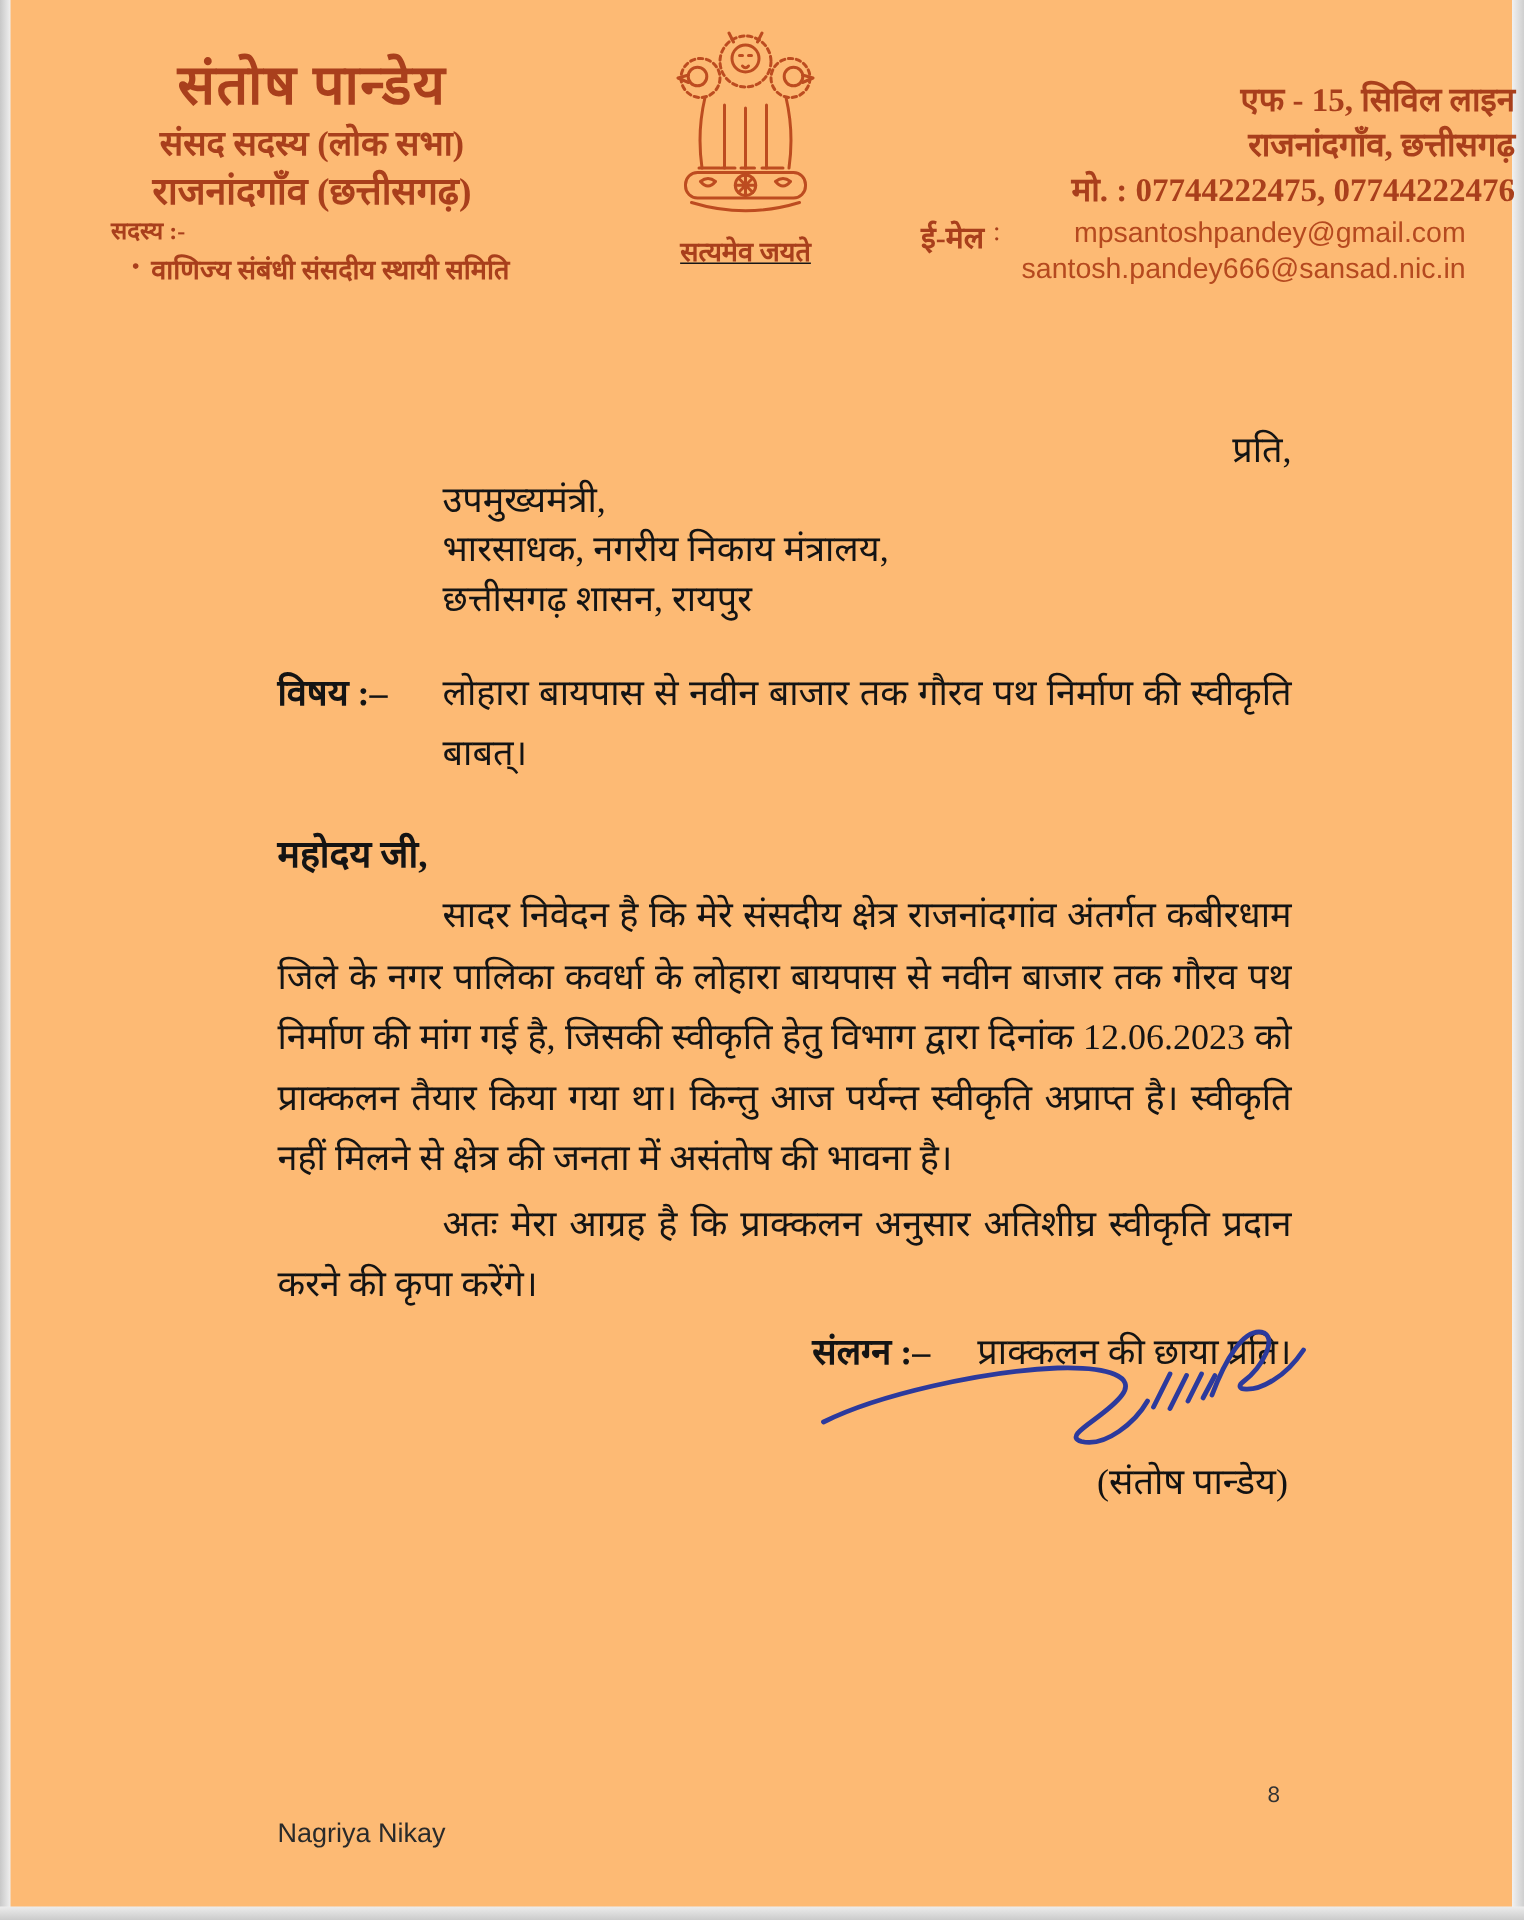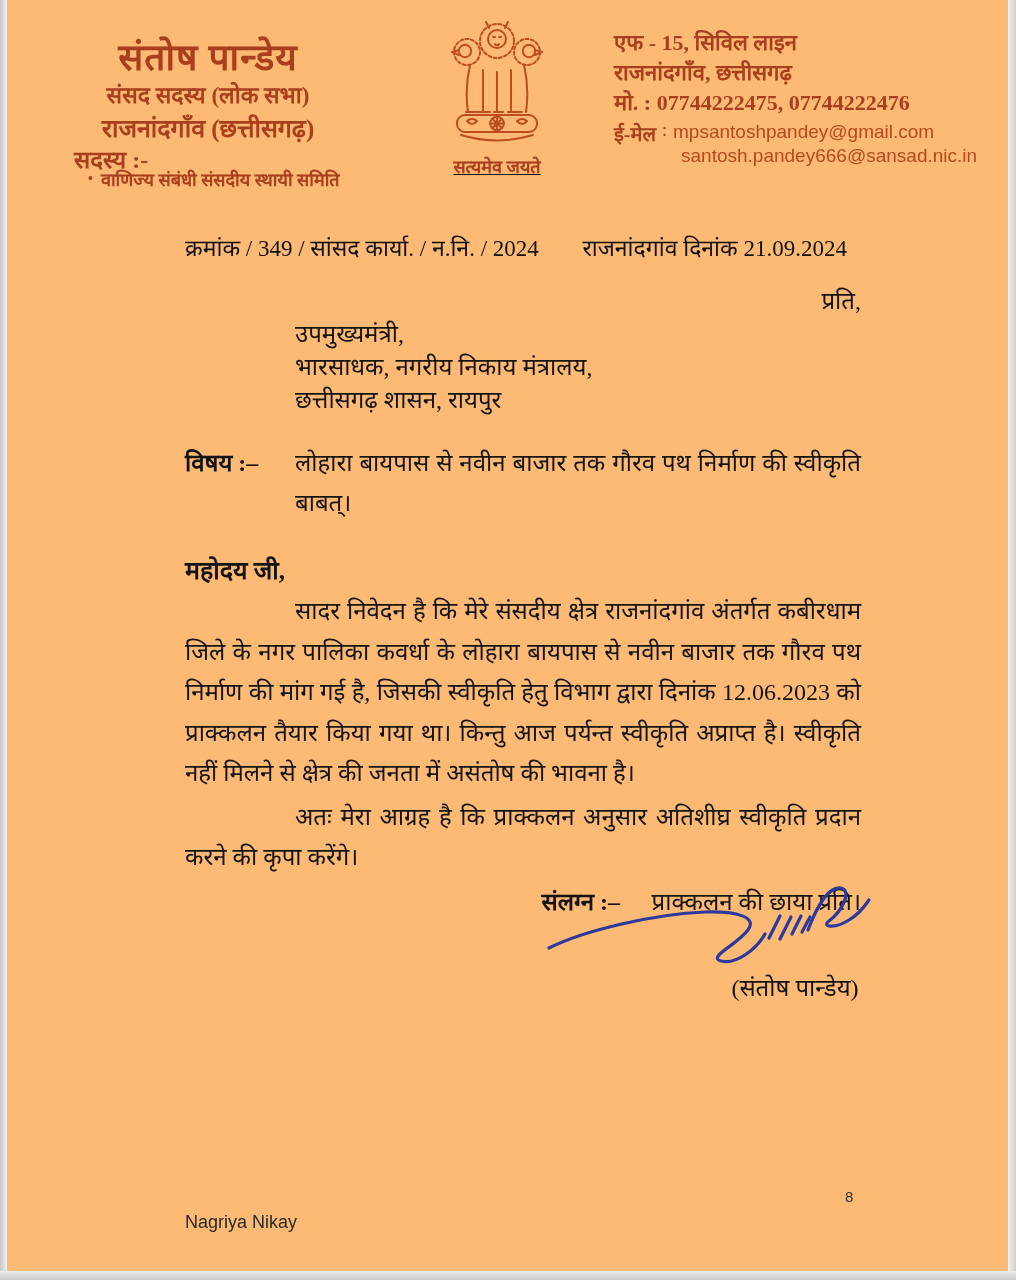--- a/index.html
+++ b/index.html
@@ -23,31 +23,31 @@
                  background: linear-gradient(to top, #cbcbcb, #ededed); }
 
   
   .hdr-left {
     position: absolute; left: 62px; top: 36px; width: 292px;
     text-align: center; color: #a93f1c; font-weight: bold;
   }
   .hdr-name { font-size: 37px; line-height: 44px; letter-spacing: 1px; }
   .hdr-desig { font-size: 23px; line-height: 32px; }
   .hdr-constituency { font-size: 25px; line-height: 34px; }
-  .hdr-member { position: absolute; left: 74px; top: 142px; font-size: 24px;
+  .hdr-member { position: absolute; left: 74px; top: 142px; font-size: 16px;
                 font-weight: bold; color: #a93f1c; }
   .hdr-committee { position: absolute; left: 88px; top: 167px; font-size: 18px;
                    font-weight: bold; color: #a93f1c; display: flex; gap: 8px; align-items: center; }
   .hdr-committee .bullet { font-size: 14px; }
 
   .emblem-wrap { position: absolute; left: 437px; top: 12px; width: 120px; text-align: center; text-decoration: underline; }
   .emblem-motto { margin-top: 2px; font-size: 18px; font-weight: bold; color: #a93f1c; white-space: nowrap; }
 
-  .hdr-right { position: absolute; left: 614px; top: 28px; width: 396px;
-               color: #a93f1c; font-weight: bold; }
+  .hdr-right { position: absolute; left: 614px; top: 52px; width: 396px;
+               color: #a93f1c; font-weight: bold; text-align: right; }
   .hdr-right .line { font-size: 22px; line-height: 30px; }
   .hdr-right .mob  { font-size: 22px; line-height: 30px; }
   .email-row { display: flex; gap: 6px; margin-top: 2px; }
   .email-label { font-size: 20px; }
   .email-colon { font-size: 18px; font-weight: normal; }
   .emails { font-family: "Liberation Sans", sans-serif; font-weight: normal;
             font-size: 19px; line-height: 24px; color: #b5491f; }
   .emails .e2 { padding-left: 8px; }
 
   
@@ -143,24 +143,20 @@
     <div class="email-row">
       <span class="email-label">ई-मेल</span>
       <span class="email-colon">:</span>
       <span class="emails">
         <div class="e1">mpsantoshpandey@gmail.com</div>
         <div class="e2">santosh.pandey666@sansad.nic.in</div>
       </span>
     </div>
   </div>
 
-  <div class="ref-row">
-    <span>क्रमांक / 349 / सांसद कार्या. / न.नि. / 2024</span>
-    <span>राजनांदगांव दिनांक 21.09.2024</span>
-  </div>
 
   <div class="letter">
     <div class="to-label">प्रति,</div>
     <div class="recipient">
       <div>उपमुख्यमंत्री,</div>
       <div>भारसाधक, नगरीय निकाय मंत्रालय,</div>
       <div>छत्तीसगढ़ शासन, रायपुर</div>
     </div>
     <div class="subject-row">
       <span class="subject-label">विषय :–</span>

